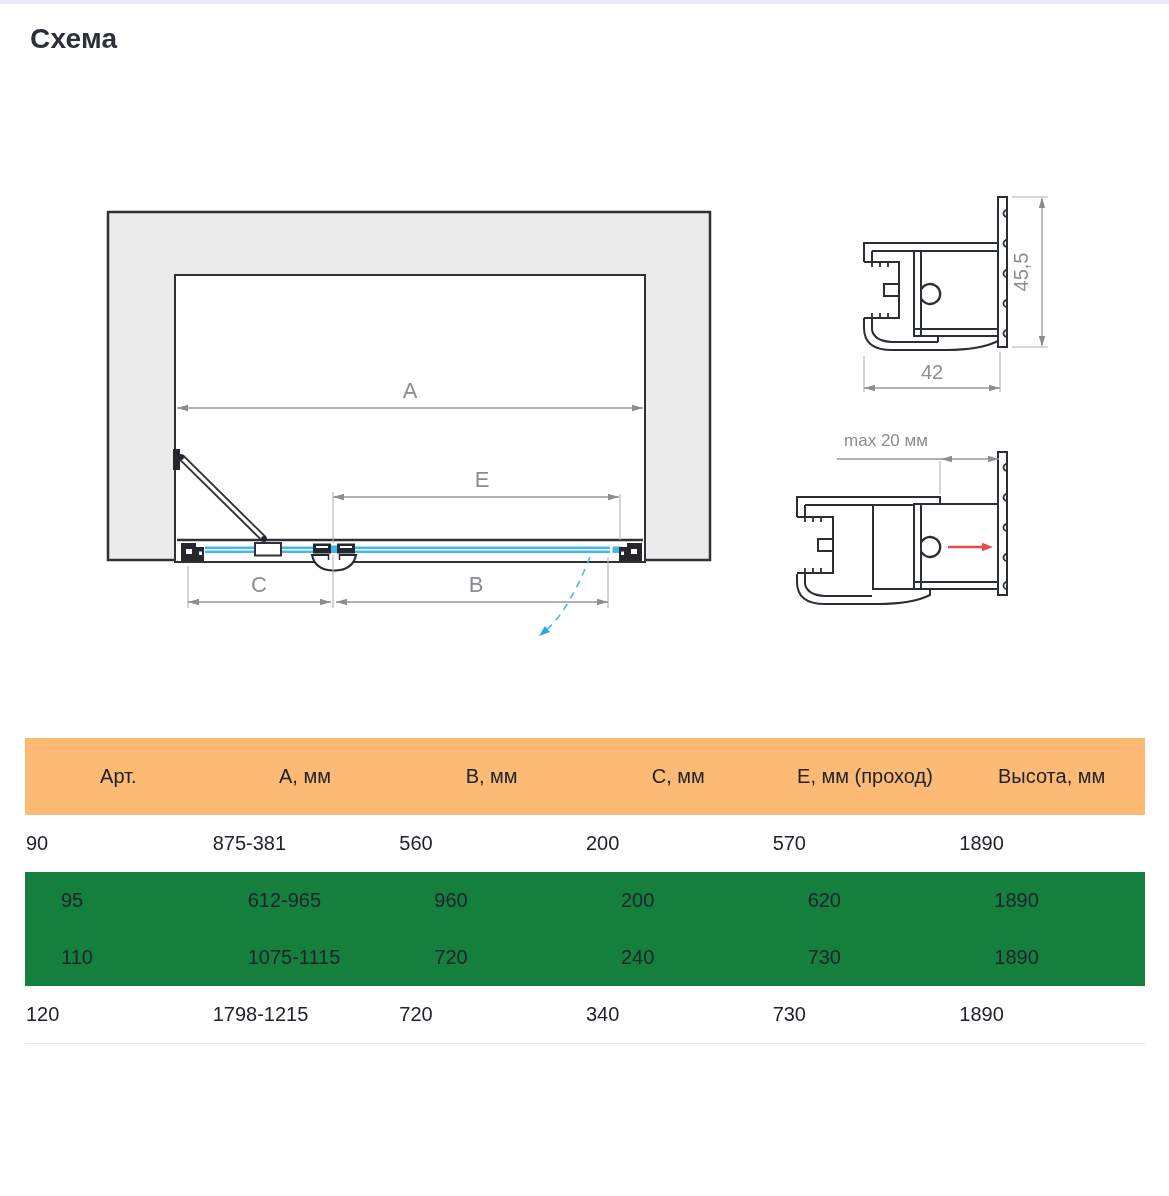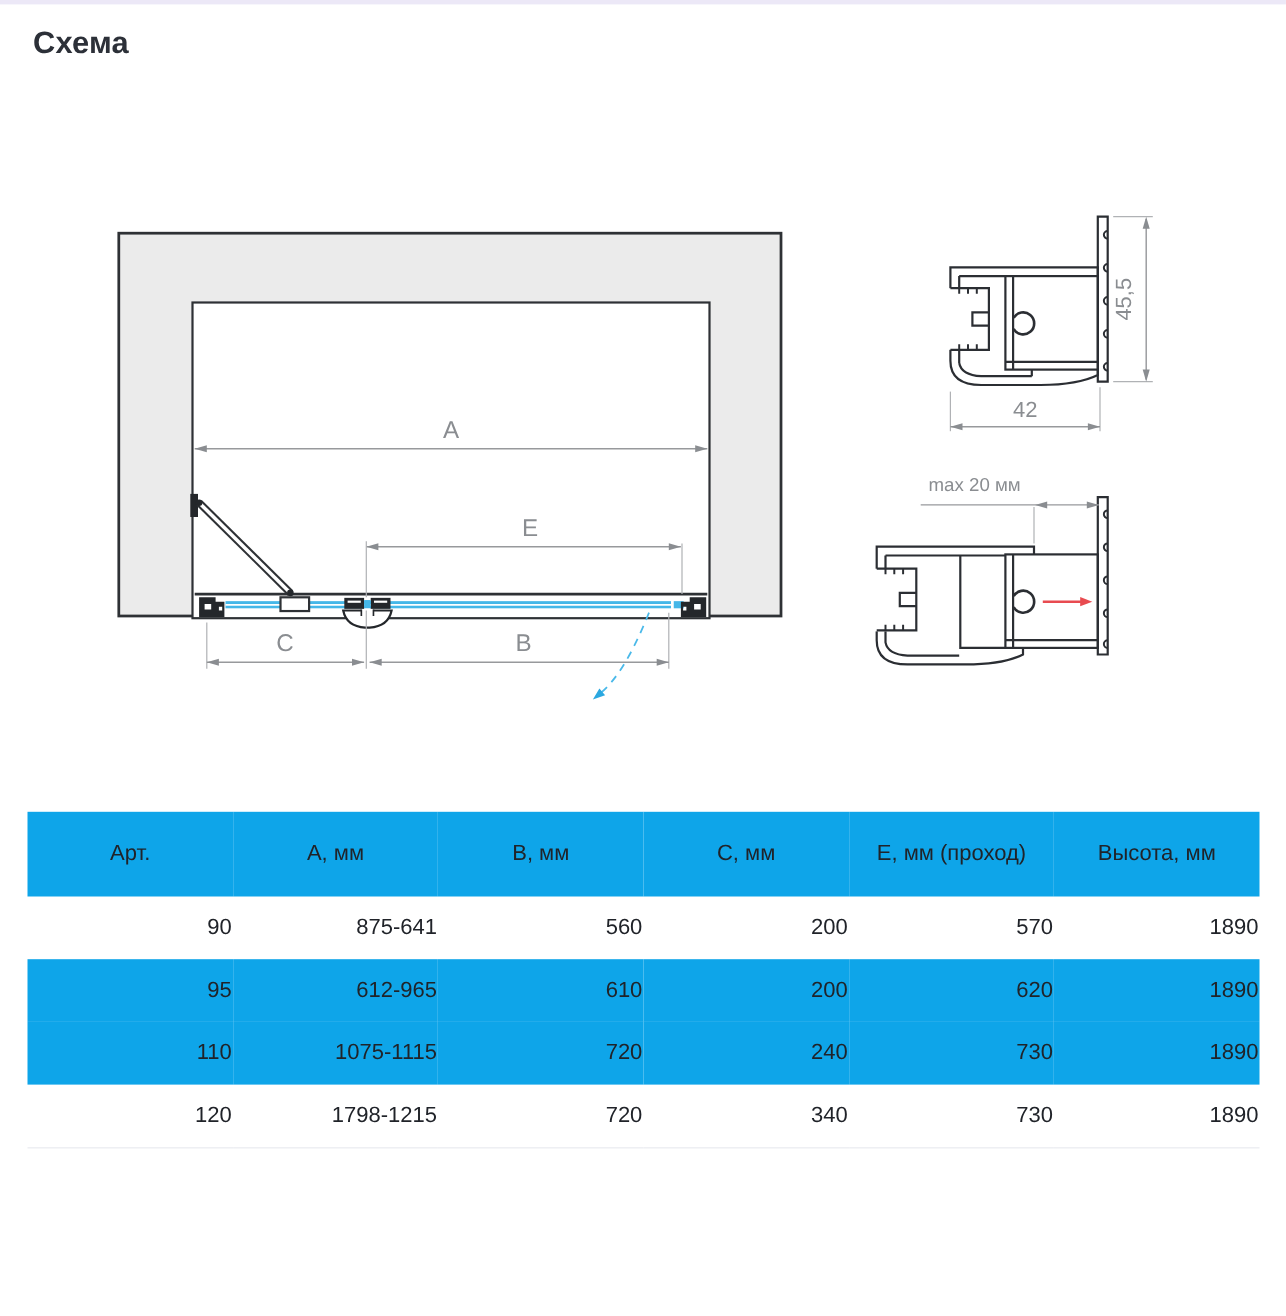--- a/index.html
+++ b/index.html
@@ -20,25 +20,25 @@
   .dim-line { stroke:#97999c; stroke-width:1.3; fill:none; }
   .ext-line { stroke:#b0b2b5; stroke-width:1.1; fill:none; }
   .dim-arrow { fill:#8a8d91; }
   .ink  { stroke:#2b2e33; fill:none; }
   .spec-table {
     position:absolute; top:738px; left:25px; width:1120px;
     border-collapse:collapse; table-layout:fixed;
     border-bottom:1px solid #e7e8ee;
   }
   .spec-table th {
-    height:75px; background:#0ea5e9; font-weight:400;
+    height:75px; background:#fdba74; font-weight:400;
     font-size:20px; color:#202329; text-align:center;
   }
-  .spec-table td { height:55px; text-align:right; font-size:20px; color:#202329; }
-  .spec-table tr.alt td { background:#0ea5e9;padding-left:36px; }
+  .spec-table td { height:55px; text-align:left; font-size:20px; color:#202329; }
+  .spec-table tr.alt td { background:#15803d;padding-left:36px; }
 </style>
 </head>
 <body>
 
 <div class="top-strip"></div>
 <h1 class="page-title">Схема</h1>
 
 <svg class="diagram-svg" width="1169" height="560" viewBox="0 150 1169 560">
 
   <g>
@@ -186,30 +186,30 @@
       <th>А, мм</th>
       <th>В, мм</th>
       <th>С, мм</th>
       <th>Е, мм (проход)</th>
       <th>Высота, мм</th>
     </tr>
   </thead>
   <tbody>
     <tr>
       <td>90</td>
-      <td>875-641</td>
+      <td>875-381</td>
       <td>560</td>
       <td>200</td>
       <td>570</td>
       <td>1890</td>
     </tr>
     <tr class="alt">
       <td>95</td>
       <td>612-965</td>
-      <td>610</td>
+      <td>960</td>
       <td>200</td>
       <td>620</td>
       <td>1890</td>
     </tr>
     <tr class="alt">
       <td>110</td>
       <td>1075-1115</td>
       <td>720</td>
       <td>240</td>
       <td>730</td>

